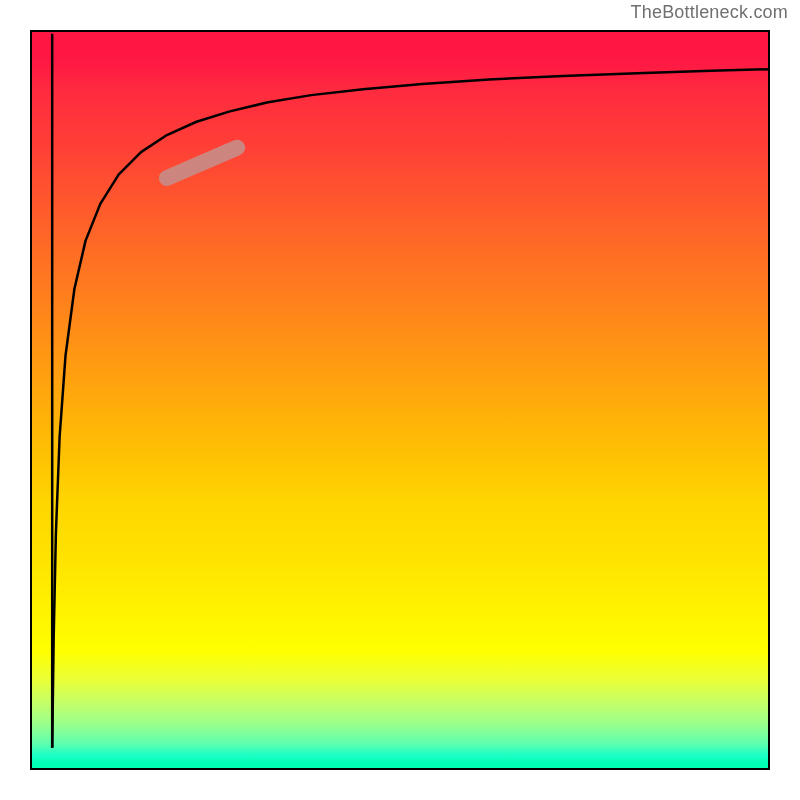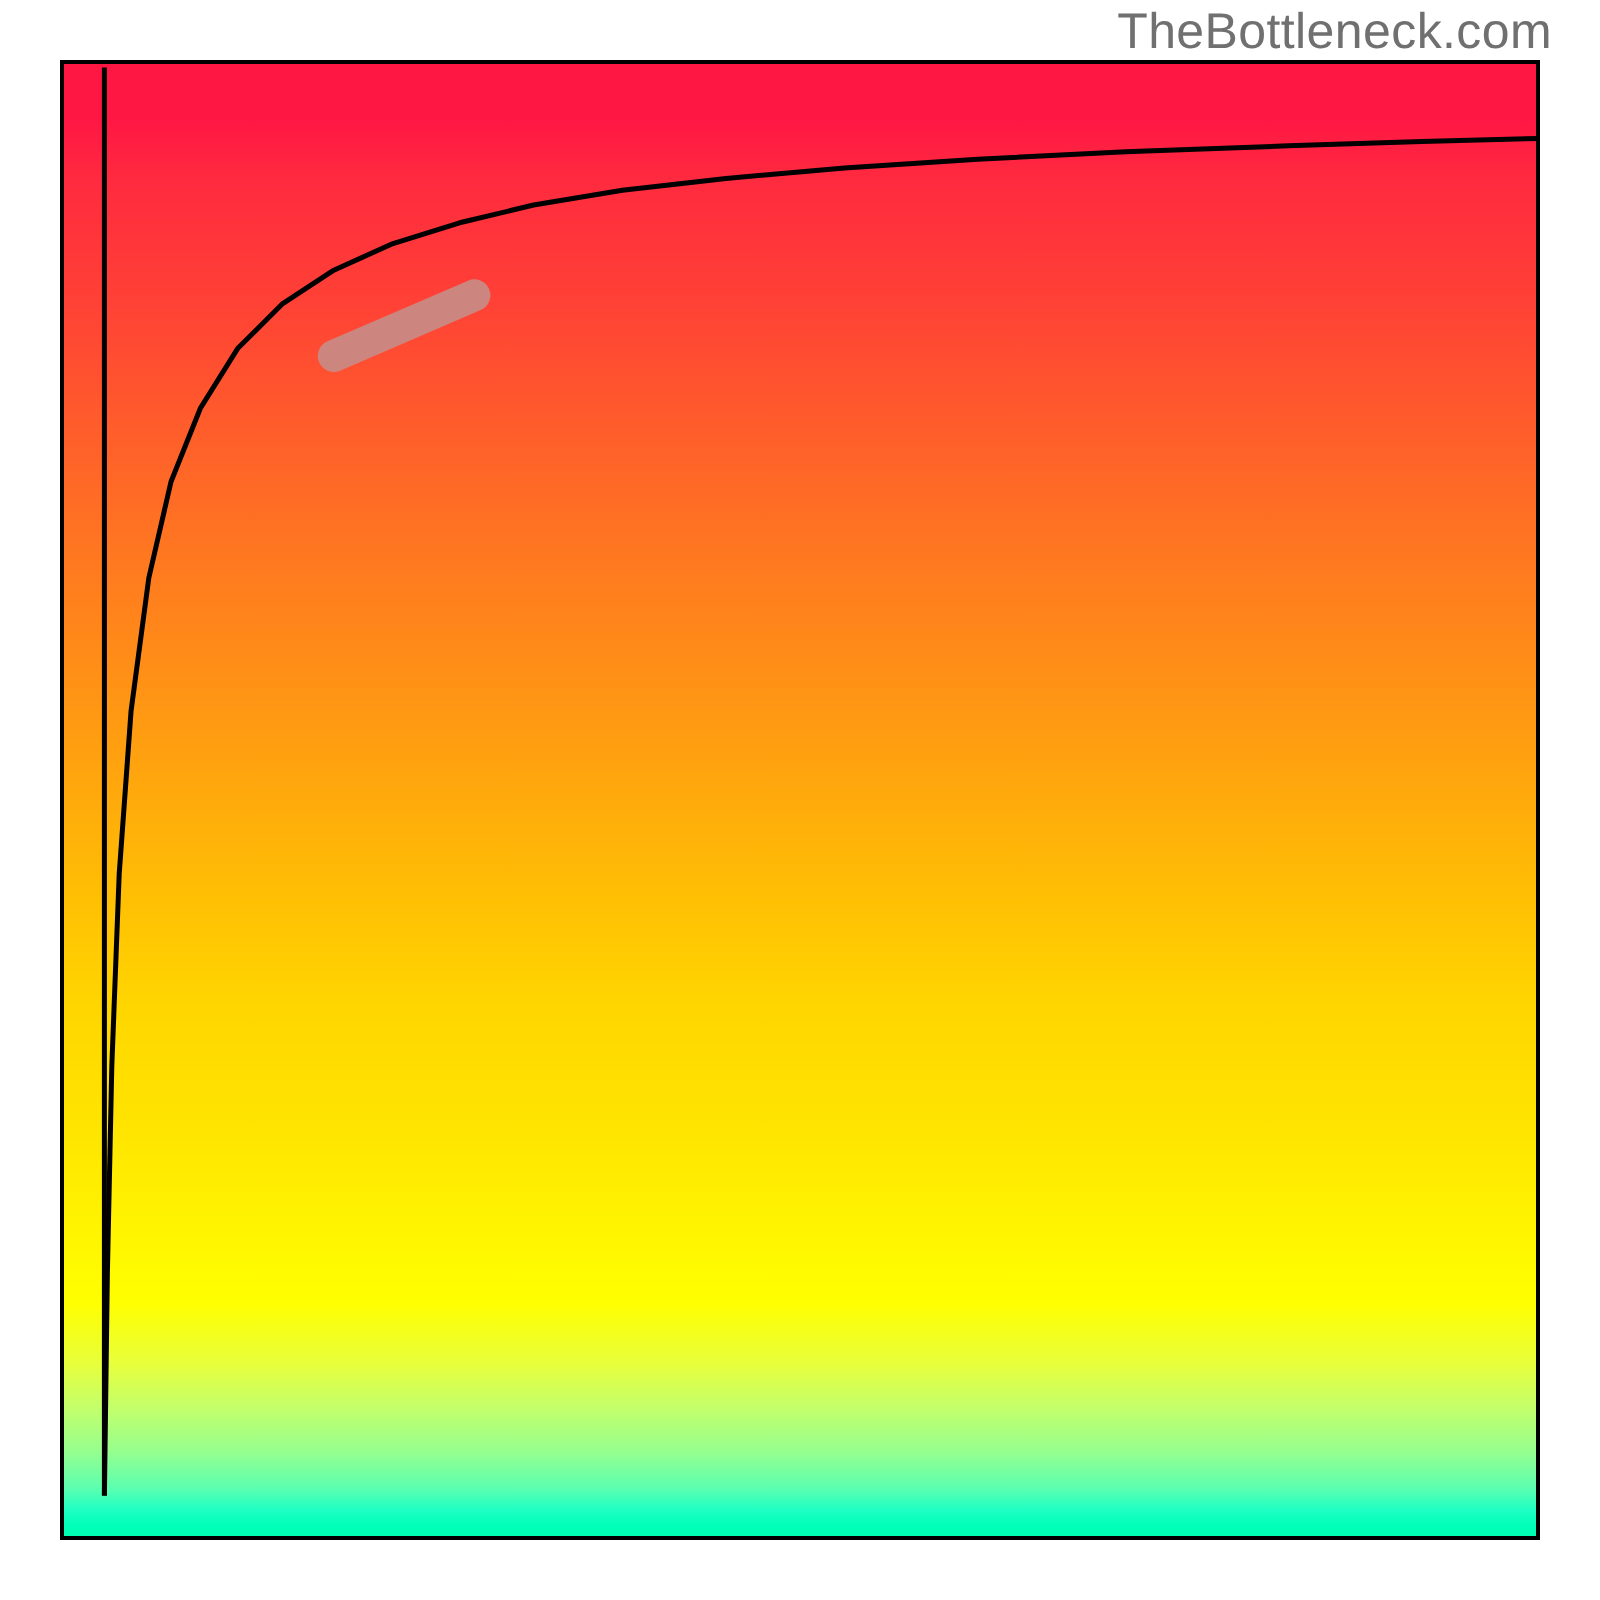--- a/index.html
+++ b/index.html
@@ -12,23 +12,23 @@
     font-family: Arial, Helvetica, sans-serif;
   }
   .container {
     position: relative;
     width: 800px;
     height: 800px;
   }
   .watermark {
     position: absolute;
     top: 2px;
-    right: 24px;
+    right: 12px;
     color: #707070;
-    font-size: 25px;
+    font-size: 18px;
     font-weight: 400;
     letter-spacing: 0.2px;
     z-index: 10;
     text-align: center;
   }
   .plot-area {
     position: absolute;
     left: 30px;
     top: 30px;
     width: 740px;

